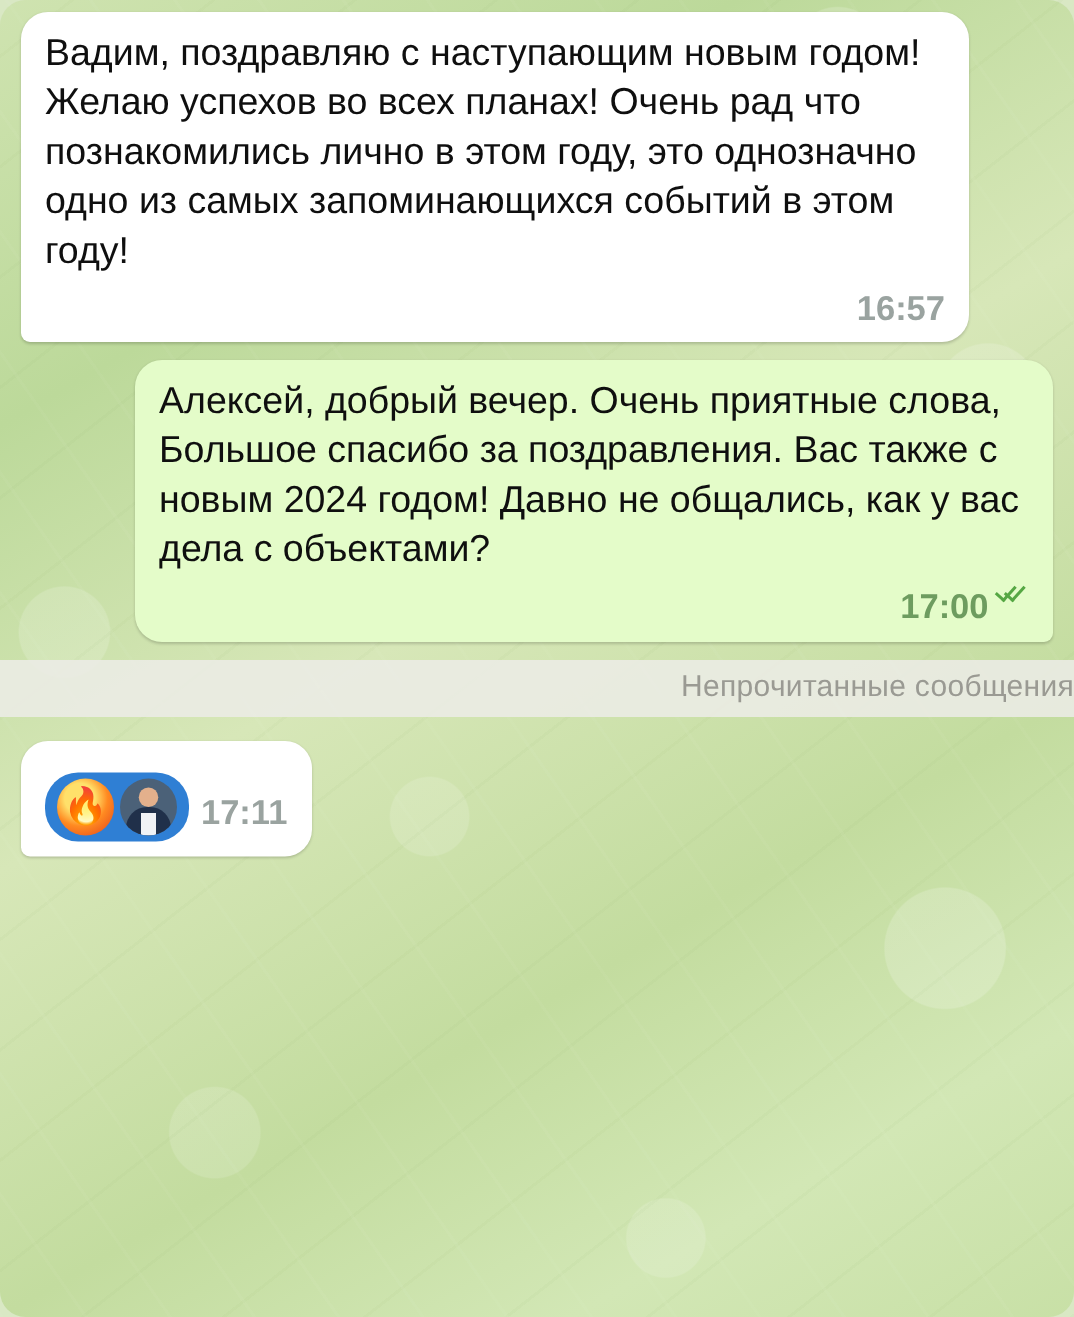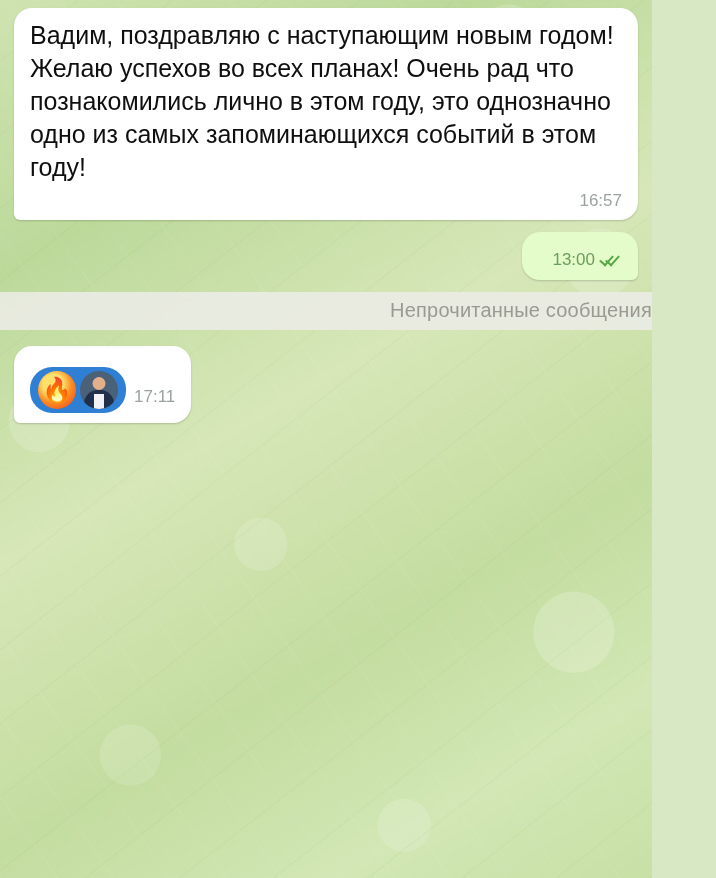--- a/index.html
+++ b/index.html
@@ -10,34 +10,35 @@
     width: 716px;
     height: 878px;
     overflow: hidden;
     font-family: "Liberation Sans", sans-serif;
     background: #d9e8c4;
   }
 
   
   #chat {
     position: relative;
-    width: 652px;
+    width: 716px;
     height: 878px;
     box-sizing: border-box;
     background:
       radial-gradient(circle at 12% 8%, rgba(255,255,255,0.22) 0 38px, rgba(255,255,255,0) 39px),
       radial-gradient(circle at 78% 4%, rgba(255,255,255,0.18) 0 30px, rgba(255,255,255,0) 31px),
       radial-gradient(circle at 92% 30%, rgba(255,255,255,0.16) 0 34px, rgba(255,255,255,0) 35px),
       radial-gradient(circle at 6% 48%, rgba(255,255,255,0.16) 0 30px, rgba(255,255,255,0) 31px),
       radial-gradient(circle at 40% 62%, rgba(255,255,255,0.14) 0 26px, rgba(255,255,255,0) 27px),
       radial-gradient(circle at 88% 72%, rgba(255,255,255,0.18) 0 40px, rgba(255,255,255,0) 41px),
       radial-gradient(circle at 20% 86%, rgba(255,255,255,0.14) 0 30px, rgba(255,255,255,0) 31px),
       radial-gradient(circle at 62% 94%, rgba(255,255,255,0.14) 0 26px, rgba(255,255,255,0) 27px),
       linear-gradient(150deg, #cfe3b0 0%, #bcd99a 22%, #d7e7b8 45%, #c3dc9f 68%, #d2e7b5 85%, #c8e0a6 100%);
     padding: 8px 0 0 0;
+    border-radius: 17px;
   }
   
   #chat::before {
     content: "";
     position: absolute;
     inset: 0;
     pointer-events: none;
     opacity: 0.35;
     background-image:
       repeating-linear-gradient(55deg, rgba(255,255,255,0.10) 0 2px, rgba(255,255,255,0) 2px 46px),
@@ -70,27 +71,28 @@
     border-bottom-left-radius: 6px;
   }
   .bubble.out {
     background: #e4fcc9;
     border-bottom-right-radius: 6px;
   }
   .bubble .text { display: block; }
 
   .meta {
     display: inline-flex;
-    align-items: center;
+    align-items: flex-start;
     gap: 5px;
     float: right;
     margin: 6px 0 -2px 14px;
-    font-size: 17px;
+    font-size: 23px;
     color: #8a9a86;
     white-space: nowrap;
+    font-weight: bold;
   }
   .bubble.in .meta { color: #9aa3a0; }
   .bubble.out .meta { color: #6d9c5f; }
   .ticks {
     display: inline-block;
     width: 22px;
     height: 14px;
     position: relative;
   }
   .ticks::before, .ticks::after {
@@ -194,22 +196,23 @@
     <div class="bubble in" style="max-width:600px">
       <span class="text">Вадим, поздравляю с наступающим новым годом! Желаю успехов во всех планах! Очень рад что познакомились лично в этом году, это однозначно одно из самых запоминающихся событий в этом году!</span>
       <span class="meta">
         <span>16:57</span>
       </span>
     </div>
   </div>
 
   <div class="row right">
     <div class="bubble out" style="max-width:580px">
+      <span class="text">Алексей, добрый вечер. Очень приятные слова, Большое спасибо за поздравления. Вас также с новым 2024 годом! Давно не общались, как у вас дела с объектами?</span>
       <span class="meta">
-        <span>13:00</span>
+        <span>17:00</span>
         <span class="ticks"></span>
       </span>
     </div>
   </div>
 
   <div class="unread">
     <span>Непрочитанные сообщения</span>
   </div>
 
   <div class="row left">

